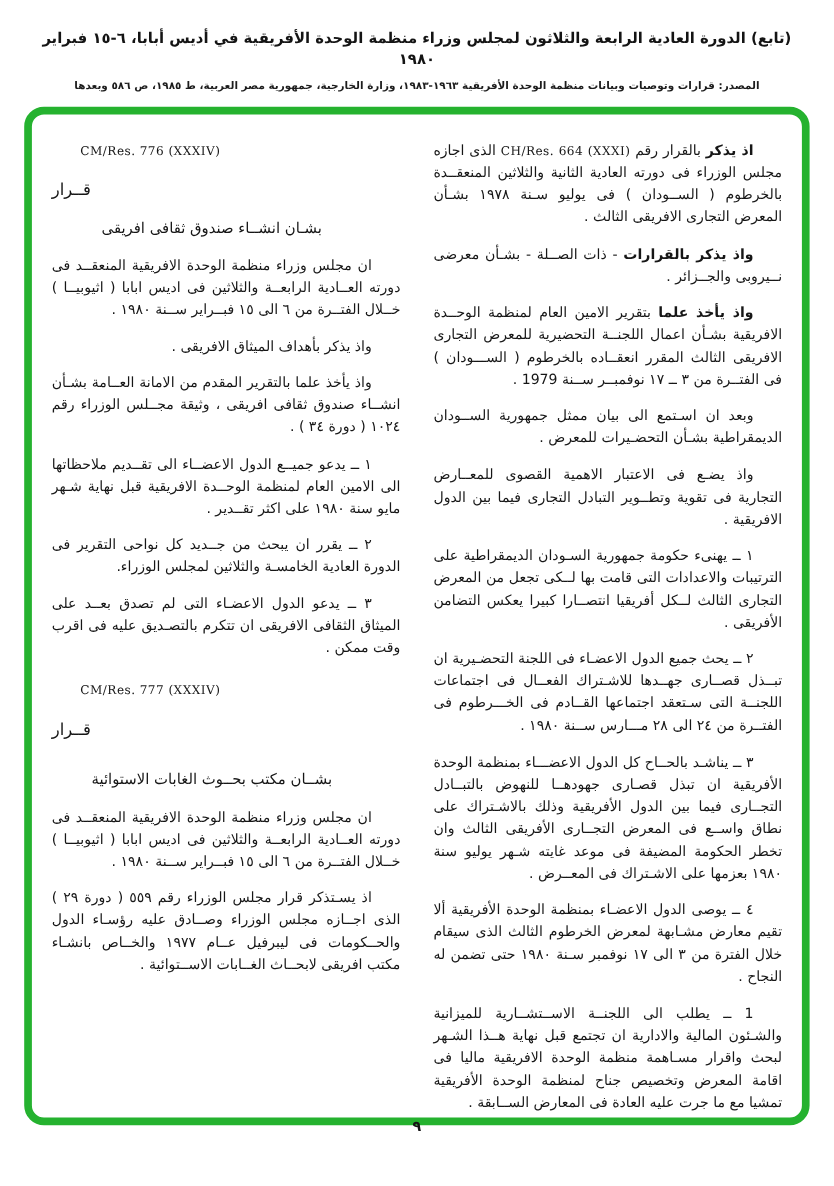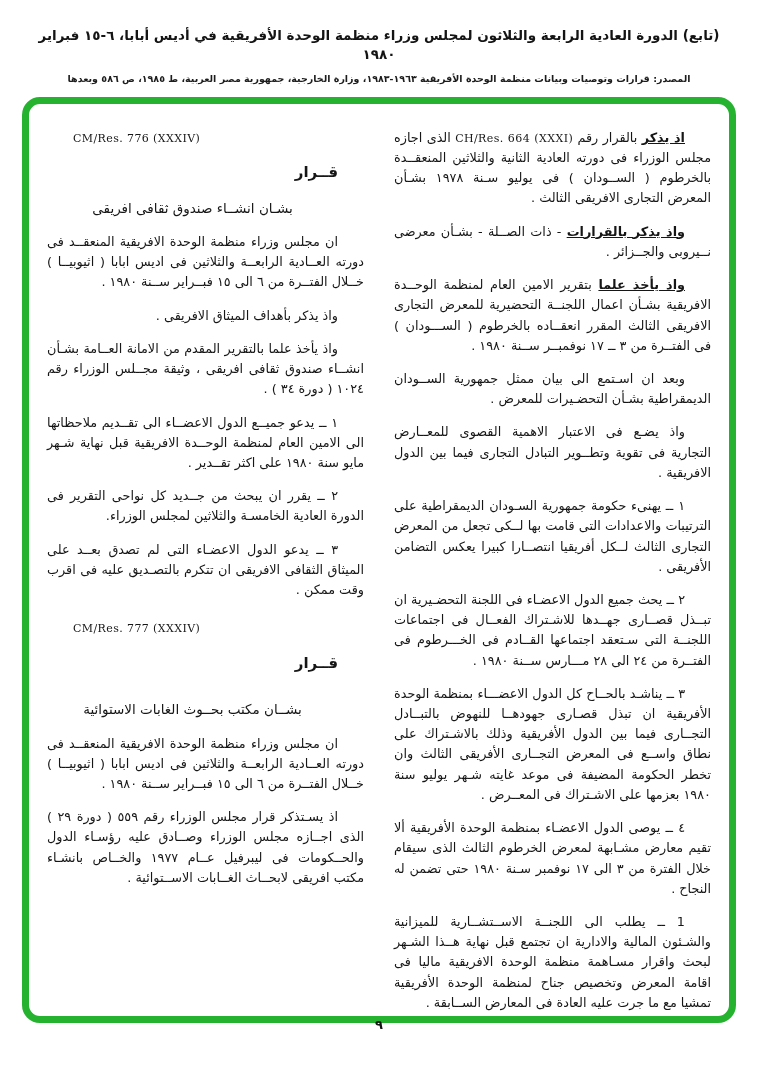--- a/index.html
+++ b/index.html
@@ -37,34 +37,34 @@
   }
   .col{
     flex:1 1 0;
     direction:rtl;
     text-align:justify;
     font-size:12.8px;
     line-height:1.58;
     color:#161616;
   }
   .col p{ margin:0 0 13px 0; text-indent:26px; }
-  b.lead{ font-weight:bold;text-decoration:underline; }
+  b.lead{ font-weight:bold; }
   
   .ref{
     direction:ltr; unicode-bidi:embed;
     font-family:"DejaVu Serif","Liberation Serif",serif;
     font-size:11px; letter-spacing:.4px;
     white-space:nowrap;
   }
   .ref-line{
     direction:ltr; text-align:left; text-indent:0;
     margin:0 0 16px 0;
   }
   .heading{
-    text-align:right; font-weight:bold; font-size:15px;
+    text-align:left; font-weight:normal; font-size:15px;
     text-indent:0; margin:14px 0 34px 0;
   }
   .subject{
     text-align:center; font-weight:normal; font-size:13.5px;
     text-indent:0; margin:0 0 22px 0;
   }
   .res2 .heading{ margin:10px 0 24px 0; }
   
   .page-number{
     position:absolute; left:0; right:0; bottom:12px;
@@ -79,21 +79,21 @@
   <div class="header">
     <div class="title">(تابع) الدورة العادية الرابعة والثلاثون لمجلس وزراء منظمة الوحدة الأفريقية في أديس أبابا، ٦-١٥ فبراير ١٩٨٠</div>
     <div class="source">المصدر: قرارات وتوصيات وبيانات منظمة الوحدة الأفريقية ١٩٦٣-١٩٨٣، وزارة الخارجية، جمهورية مصر العربية، ط ١٩٨٥، ص ٥٨٦ وبعدها</div>
   </div>
 
   <div class="frame">
 
     <div class="col">
       <p><b class="lead">اذ يذكر</b><span> بالقرار رقم </span><span class="ref">CH/Res. 664 (XXXI)</span><span> الذى اجازه مجلس الوزراء فى دورته العادية الثانية والثلاثين المنعقــدة بالخرطوم ( الســودان ) فى يوليو سـنة ١٩٧٨ بشـأن المعرض التجارى الافريقى الثالث .</span></p>
       <p><b class="lead">واذ يذكر بالقرارات</b><span> - ذات الصــلة - بشـأن معرضى نــيروبى والجــزائر .</span></p>
-      <p><b class="lead">واذ يأخذ علما</b><span> بتقرير الامين العام لمنظمة الوحــدة الافريقية بشـأن اعمال اللجنــة التحضيرية للمعرض التجارى الافريقى الثالث المقرر انعقــاده بالخرطوم ( الســـودان ) فى الفتــرة من ٣ ــ ١٧ نوفمبــر ســنة ١٩٨٠ .</span></p>
+      <p><b class="lead">واذ يأخذ علما</b><span> بتقرير الامين العام لمنظمة الوحــدة الافريقية بشـأن اعمال اللجنــة التحضيرية للمعرض التجارى الافريقى الثالث المقرر انعقــاده بالخرطوم ( الســـودان ) فى الفتــرة من ٣ ــ ١٧ نوفمبــر ســنة 1979 .</span></p>
       <p>وبعد ان اسـتمع الى بيان ممثل جمهورية الســودان الديمقراطية بشـأن التحضـيرات للمعرض .</p>
       <p>واذ يضـع فى الاعتبار الاهمية القصوى للمعــارض التجارية فى تقوية وتطــوير التبادل التجارى فيما بين الدول الافريقية .</p>
       <p>١ ــ يهنىء حكومة جمهورية السـودان الديمقراطية على الترتيبات والاعدادات التى قامت بها لــكى تجعل من المعرض التجارى الثالث لــكل أفريقيا انتصــارا كبيرا يعكس التضامن الأفريقى .</p>
       <p>٢ ــ يحث جميع الدول الاعضـاء فى اللجنة التحضـيرية ان تبــذل قصــارى جهــدها للاشـتراك الفعــال فى اجتماعات اللجنــة التى سـتعقد اجتماعها القــادم فى الخـــرطوم فى الفتــرة من ٢٤ الى ٢٨ مـــارس ســنة ١٩٨٠ .</p>
       <p>٣ ــ يناشـد بالحــاح كل الدول الاعضـــاء بمنظمة الوحدة الأفريقية ان تبذل قصـارى جهودهــا للنهوض بالتبــادل التجــارى فيما بين الدول الأفريقية وذلك بالاشـتراك على نطاق واســع فى المعرض التجــارى الأفريقى الثالث وان تخطر الحكومة المضيفة فى موعد غايته شـهر يوليو سنة ١٩٨٠ بعزمها على الاشـتراك فى المعــرض .</p>
       <p>٤ ــ يوصى الدول الاعضـاء بمنظمة الوحدة الأفريقية ألا تقيم معارض مشـابهة لمعرض الخرطوم الثالث الذى سيقام خلال الفترة من ٣ الى ١٧ نوفمبر سـنة ١٩٨٠ حتى تضمن له النجاح .</p>
       <p>1 ــ يطلب الى اللجنــة الاســتشــارية للميزانية والشـئون المالية والادارية ان تجتمع قبل نهاية هــذا الشـهر لبحث واقرار مسـاهمة منظمة الوحدة الافريقية ماليا فى اقامة المعرض وتخصيص جناح لمنظمة الوحدة الأفريقية تمشيا مع ما جرت عليه العادة فى المعارض الســابقة .</p>
     </div>
 
     <div class="col">

